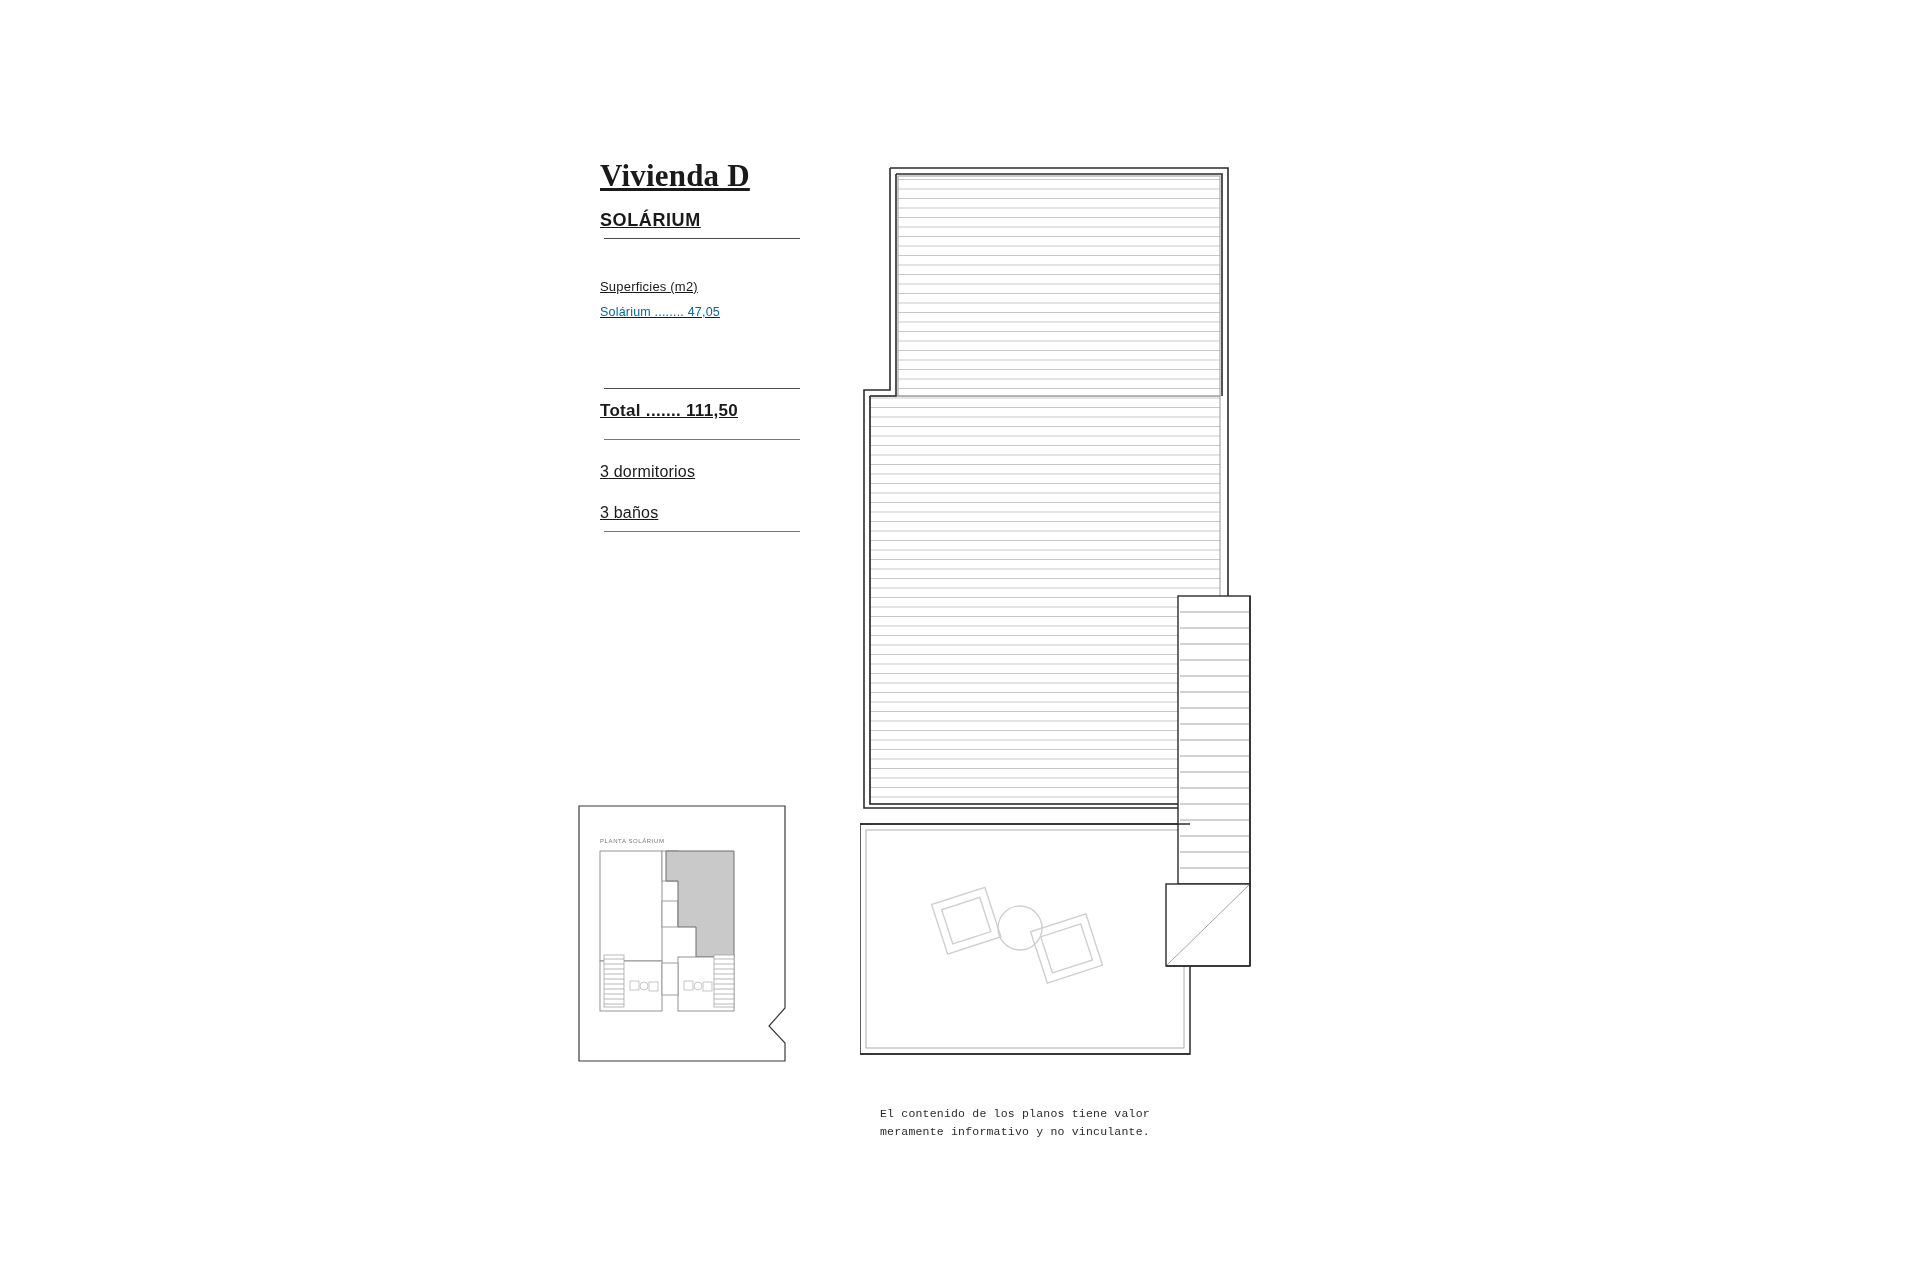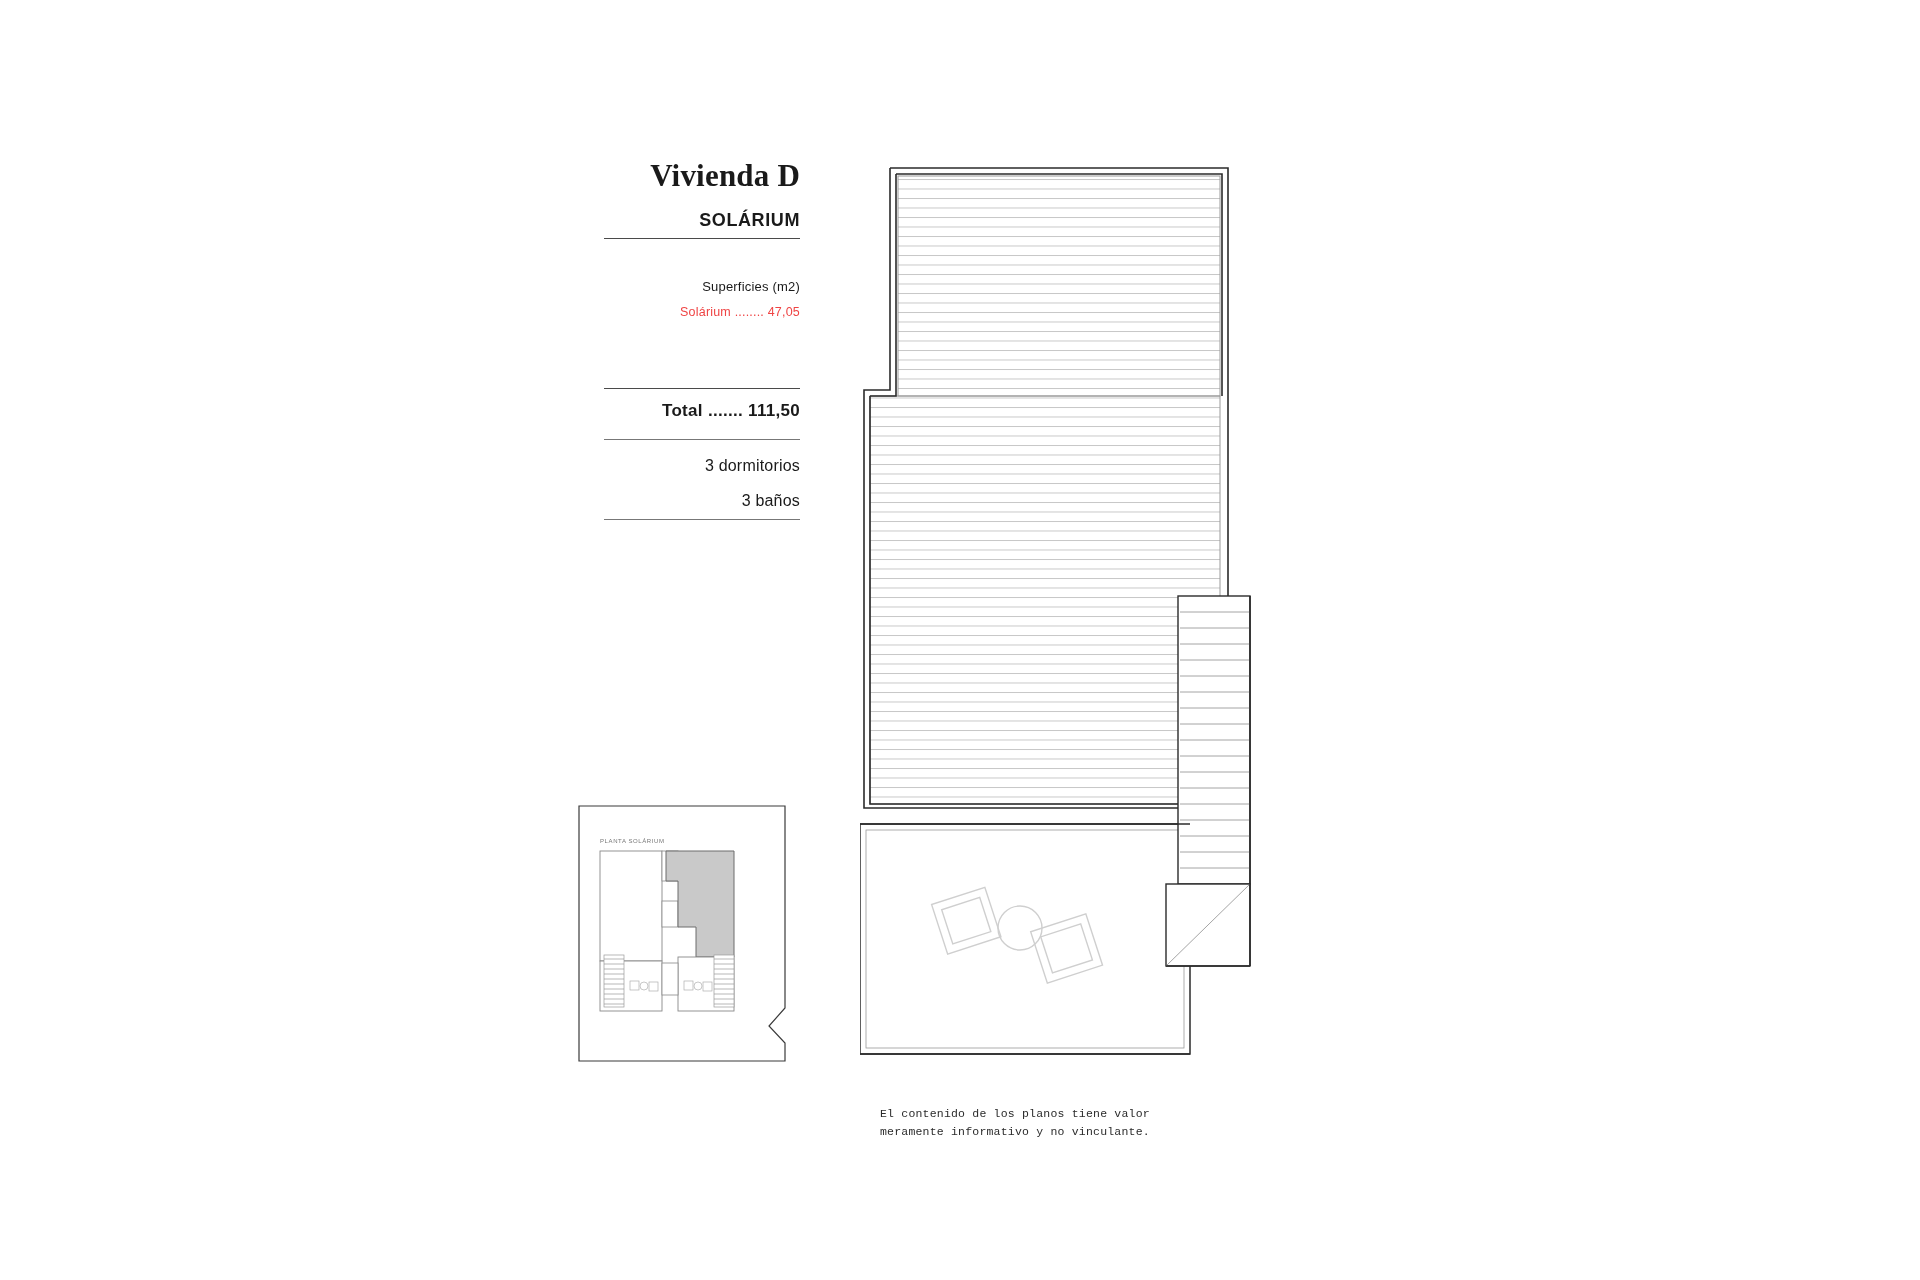--- a/index.html
+++ b/index.html
@@ -15,21 +15,21 @@
     color: #1a1a1a;
     overflow: hidden;
   }
 
   
   #info-block {
     position: absolute;
     left: 600px;
     top: 160px;
     width: 200px;
-    text-align: right;
+    text-decoration: underline;
   }
 
   #title {
     font-family: "Liberation Serif", serif;
     font-weight: bold;
     font-size: 31px;
     letter-spacing: 0.2px;
     line-height: 1.05;
     margin: 0;
   }
@@ -54,36 +54,36 @@
   #surfaces-heading {
     font-size: 13px;
     margin-top: 40px;
     letter-spacing: 0.2px;
   }
 
   .surface-row {
     font-size: 12.5px;
     margin-top: 11px;
     letter-spacing: 0.2px;
-    color: #ef4444;
+    color: #0369a1;
   }
 
   #total-spacer { height: 62px; }
 
   #total-row {
     font-size: 17px;
     font-weight: bold;
     margin-top: 12px;
     letter-spacing: 0.3px;
   }
 
   #rooms-block { margin-top: 18px; }
   .room-row {
     font-size: 16px;
-    margin-top: 17px;
+    margin-top: 23px;
     letter-spacing: 0.2px;
   }
   #rooms-bottom-rule { margin-top: 9px; }
 
   
   #key-plan {
     position: absolute;
     left: 578px;
     top: 805px;
     width: 208px;

